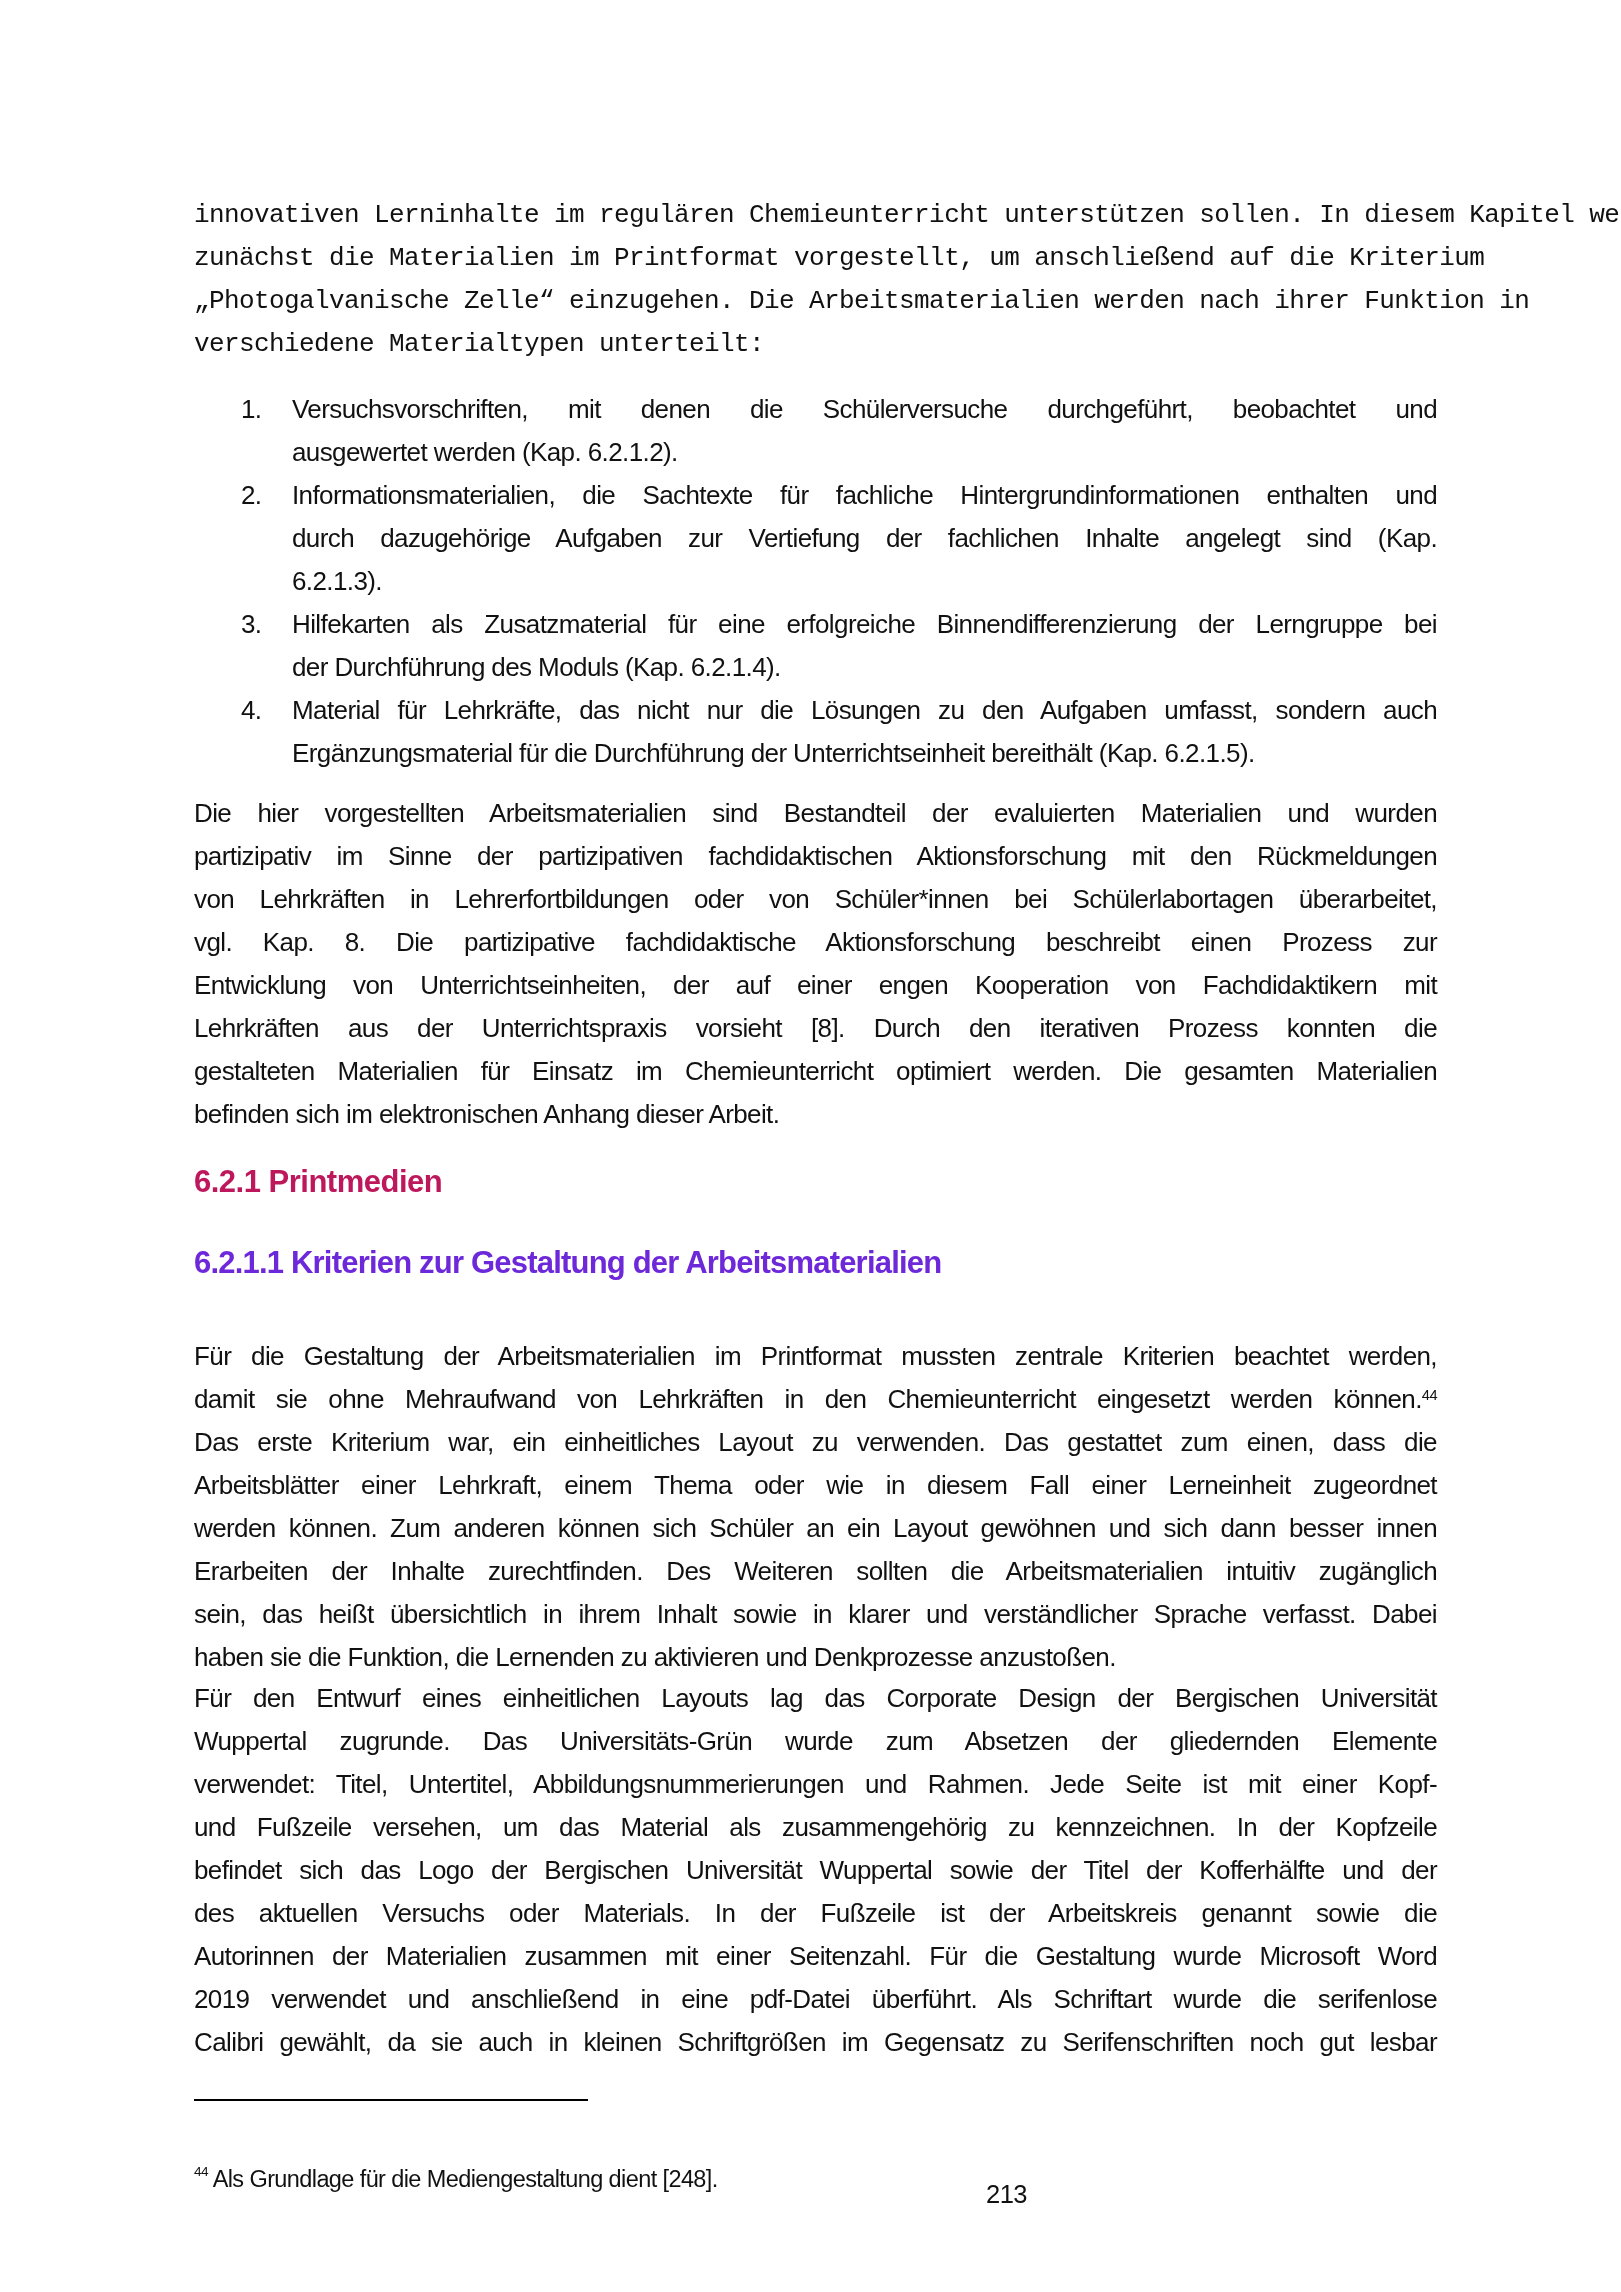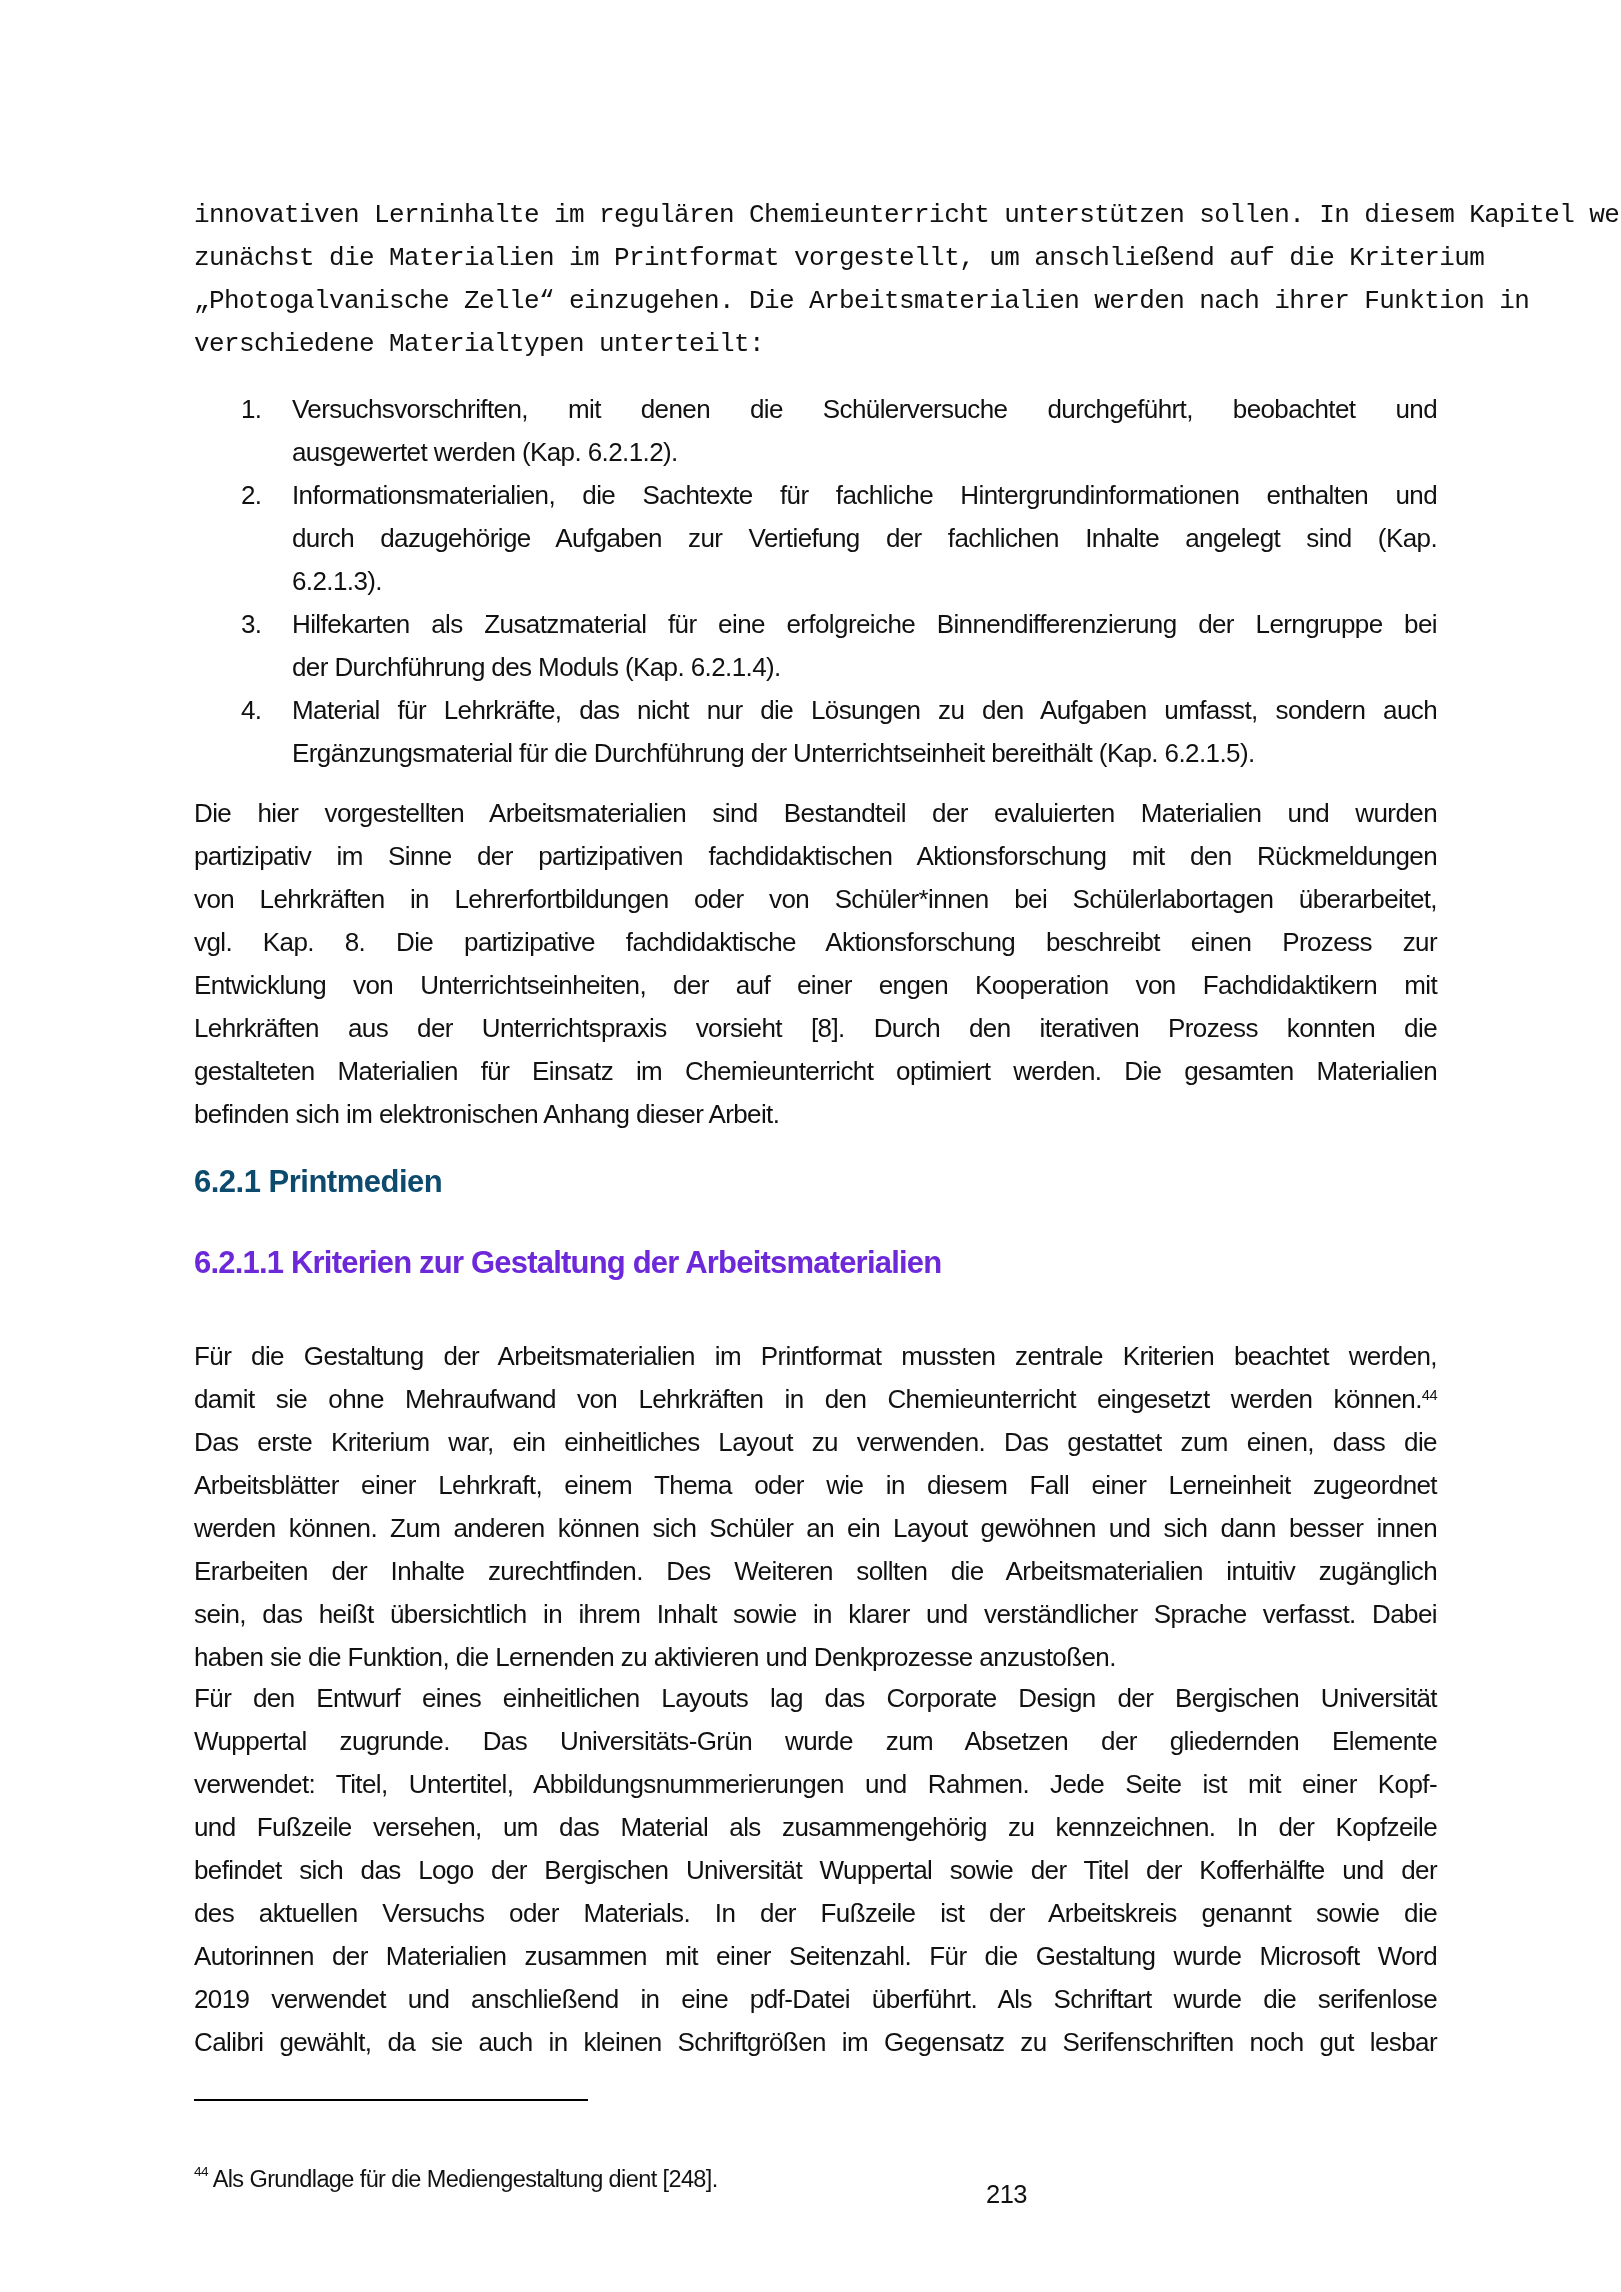--- a/index.html
+++ b/index.html
@@ -8,21 +8,21 @@
     .page { position: absolute; left: 194px; top: 0; width: 1243px; }
     .p { position: absolute; left: 0; width: 1243px; font-size: 26px; line-height: 43px;
       text-align: justify; letter-spacing: -0.6px; word-spacing: 0px; }
     .p .ln { display: block; text-align: justify; text-align-last: justify; height: 43px; white-space: nowrap; overflow: visible; }
     .p .ln.last { text-align-last: left; }
     .list { position: absolute; left: 0; width: 1243px; font-size: 26px; line-height: 43px; letter-spacing: -0.6px; }
     .li { position: relative; padding-left: 98px; }
     .li .num { position: absolute; left: 47px; top: 0; }
     .li .ln { display: block; text-align: justify; text-align-last: justify; white-space: nowrap; height: 43px; }
     .li .ln.last { text-align-last: left; }
-    .h2 { position: absolute; left: 0; font-size: 31px; font-weight: bold; color: #0c4a6e; letter-spacing: -0.5px; }
+    .h2 { position: absolute; left: 0; font-size: 31px; font-weight: bold; color: #be185d; letter-spacing: -0.5px; }
     .h3 { position: absolute; left: 0; font-size: 31px; color: #6d28d9; letter-spacing: -0.8px; font-weight: bold; }
     sup { font-size: 14.7px; vertical-align: top; position: relative; top: -3.9px; }
     .fn-rule { position: absolute; left: 0; top: 2099px; width: 394px; height: 2px; background: #000; }
     .fn { position: absolute; left: 0; top: 2118px; font-size: 23.5px; letter-spacing: -0.6px; margin-top: 48px; }
     .fn sup { font-size: 13.7px; top: -2px; }
     .pagenum { position: absolute; left: 792px; top: 2180px; font-size: 25.5px; letter-spacing: -0.5px; }
   </style>
 </head>
 <body>
 

